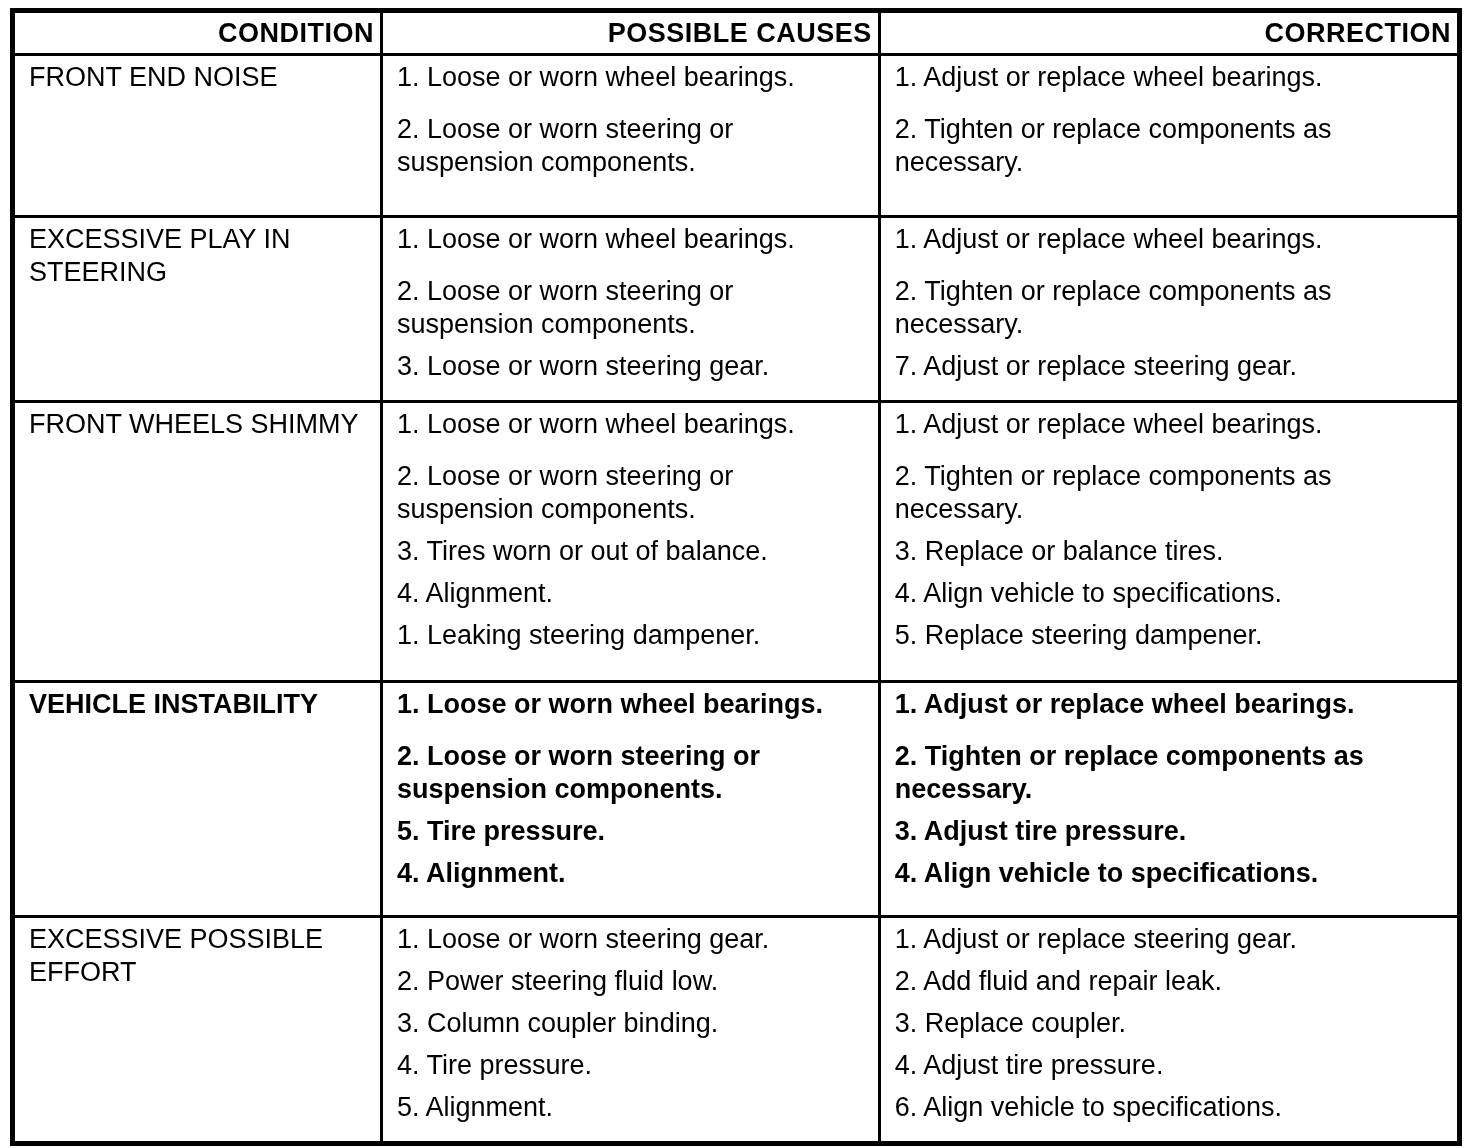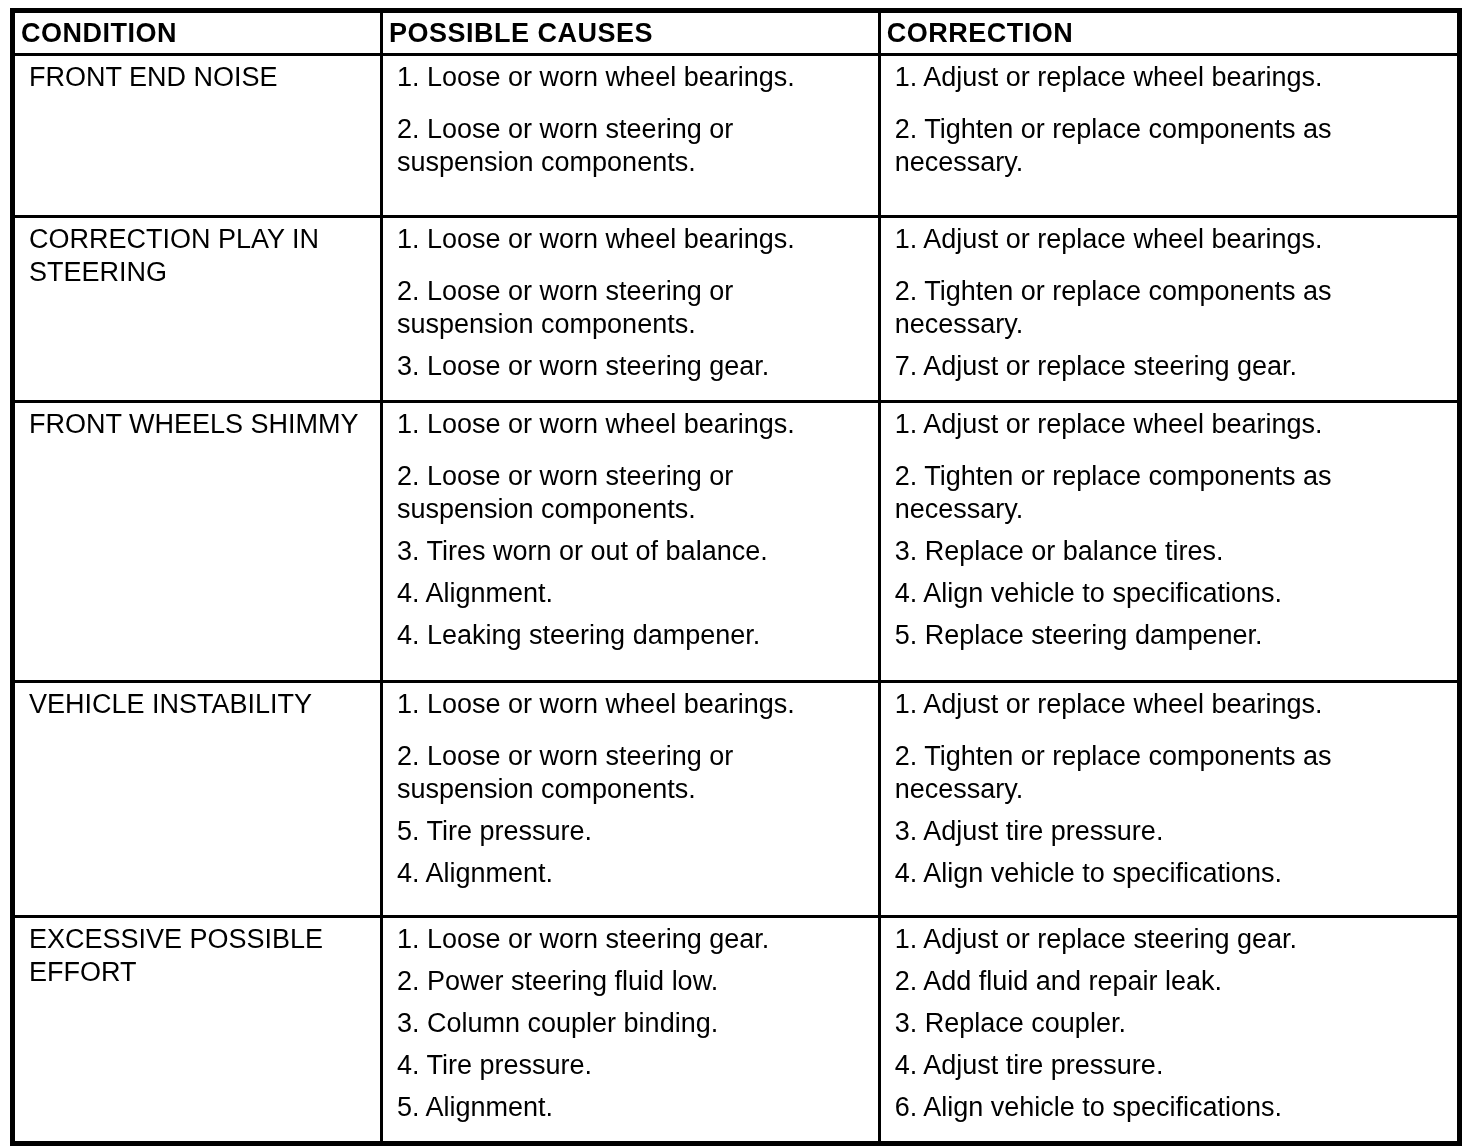--- a/index.html
+++ b/index.html
@@ -23,21 +23,21 @@
     table-layout: fixed;
     border: 5px solid #000000;
   }
   table.diag th,
   table.diag td {
     border: 3px solid #000000;
   }
   table.diag th {
     font-size: 27px;
     font-weight: bold;
-    text-align: left;
+    text-align: right;
     vertical-align: middle;
     padding: 4px 6px;
     height: 32px;
     letter-spacing: 0.5px;
   }
   table.diag td {
     vertical-align: top;
     font-size: 27px;
     line-height: 33px;
     padding: 5px 14px 6px 14px;
@@ -51,21 +51,21 @@
   }
   table.diag td p.gap {
     margin-top: 19px;
   }
   col.c1 { width: 25.5%; }
   col.c2 { width: 34.4%; }
   col.c3 { width: 40.1%; }
   tbody tr:nth-child(1) { height: 162px; }
   tbody tr:nth-child(2) { height: 185px; }
   tbody tr:nth-child(3) { height: 280px; }
-  tbody tr:nth-child(4) { height: 235px; }
+  tbody tr:nth-child(4) { height: 235px; font-weight: bold; }
   tbody tr:nth-child(5) { height: 227px; }
 </style>
 </head>
 <body>
 
 <div class="page">
   <table class="diag">
     <colgroup>
       <col class="c1">
       <col class="c2">
@@ -87,21 +87,21 @@
             <p>1. Loose or worn wheel bearings.</p>
             <p class="gap">2. Loose or worn steering or suspension components.</p>
           </td>
           <td>
             <p>1. Adjust or replace wheel bearings.</p>
             <p class="gap">2. Tighten or replace components as necessary.</p>
           </td>
         </tr>
         <tr>
           <td class="cond-cell">
-            <p>CORRECTION PLAY IN STEERING</p>
+            <p>EXCESSIVE PLAY IN STEERING</p>
           </td>
           <td>
             <p>1. Loose or worn wheel bearings.</p>
             <p class="gap">2. Loose or worn steering or suspension components.</p>
             <p>3. Loose or worn steering gear.</p>
           </td>
           <td>
             <p>1. Adjust or replace wheel bearings.</p>
             <p class="gap">2. Tighten or replace components as necessary.</p>
             <p>7. Adjust or replace steering gear.</p>
@@ -109,21 +109,21 @@
         </tr>
         <tr>
           <td class="cond-cell">
             <p>FRONT WHEELS SHIMMY</p>
           </td>
           <td>
             <p>1. Loose or worn wheel bearings.</p>
             <p class="gap">2. Loose or worn steering or suspension components.</p>
             <p>3. Tires worn or out of balance.</p>
             <p>4. Alignment.</p>
-            <p>4. Leaking steering dampener.</p>
+            <p>1. Leaking steering dampener.</p>
           </td>
           <td>
             <p>1. Adjust or replace wheel bearings.</p>
             <p class="gap">2. Tighten or replace components as necessary.</p>
             <p>3. Replace or balance tires.</p>
             <p>4. Align vehicle to specifications.</p>
             <p>5. Replace steering dampener.</p>
           </td>
         </tr>
         <tr>

